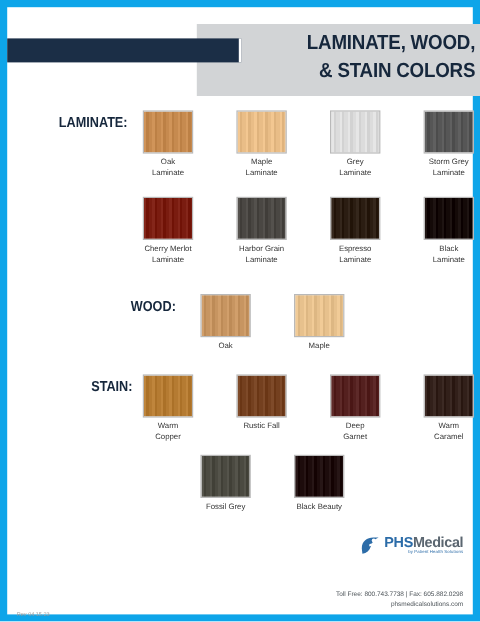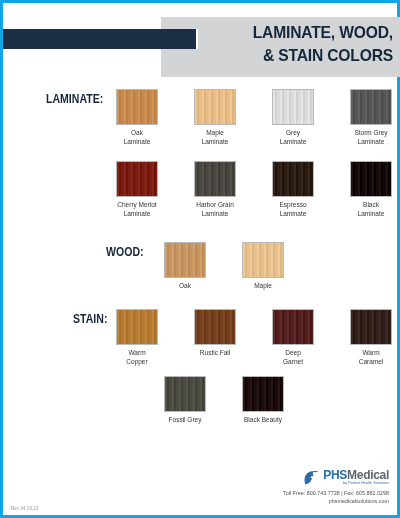--- a/index.html
+++ b/index.html
@@ -6,21 +6,21 @@
   body{
     width:400px;height:518px;
     background:#ffffff;
     font-family:"Liberation Sans", sans-serif;
     position:relative;
     overflow:hidden;
   }
   .page{
     position:absolute;inset:0;
     background:#fff;
-    border:3px solid #0ea5e9;
+    border:6px solid #0ea5e9;
     box-sizing:border-box;
   }
 
   
   .header-grey{
     position:absolute;left:158px;top:14px;width:240px;height:60px;
     background:#d2d4d6;
   }
   .header-navy{
     position:absolute;left:0px;top:26px;width:193px;height:20px;
@@ -77,21 +77,21 @@
   .gap{width:18px;}
 
   #lam-row1{left:104px;top:86px;}
   #lam-row2{left:104px;top:158px;}
   #wood-row{left:152px;top:239px;}
   #stain-row1{left:104px;top:306px;}
   #stain-row2{left:152px;top:373px;}
 
   
   .footer-logo{
-    position:absolute;right:8px;top:466px;
+    position:absolute;right:8px;top:440px;
     display:flex;align-items:flex-end;gap:3px;
   }
   .logo-mark{width:17px;height:17px;position:relative;}
   .logo-text{
     display:flex;flex-direction:column;line-height:1;
   }
   .logo-word{
     font-size:12px;font-weight:bold;color:#5b6670;
     font-family:"Liberation Sans", sans-serif;letter-spacing:-0.3px;
   }

